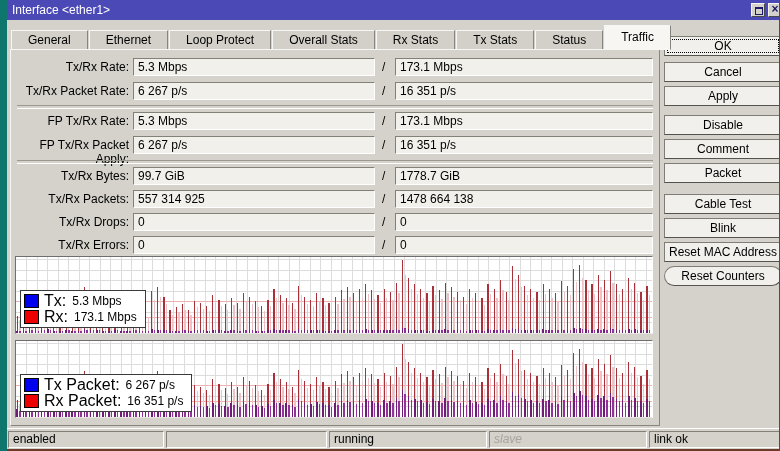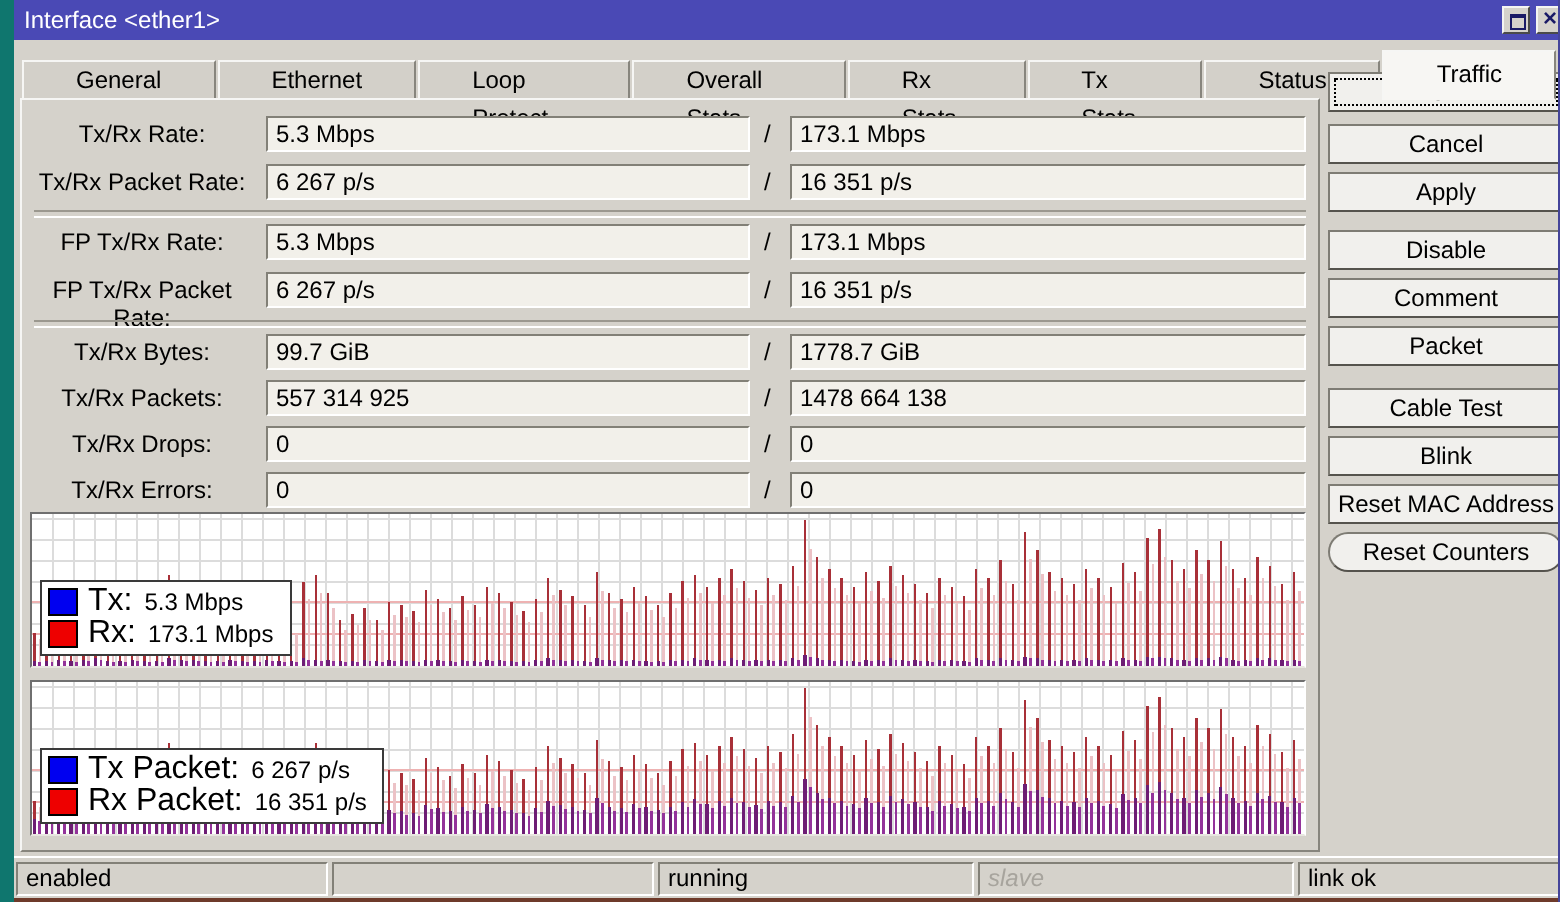--- a/index.html
+++ b/index.html
@@ -9,29 +9,29 @@
   .titlebar{position:absolute;left:0;top:0;width:780px;height:20px;background:#4a49b5;}
   .titlebar .title{position:absolute;left:5px;top:0;line-height:20px;color:#ffffff;font-size:12px;}
   .tb-btn{position:absolute;top:3px;width:14px;height:14px;background:#d5d2cb;
           border-top:1px solid #f4f4f2;border-left:1px solid #f4f4f2;
           border-right:1px solid #4a4a4a;border-bottom:1px solid #4a4a4a;
           box-sizing:border-box;cursor:default;text-align:center;}
   .restore-glyph{position:absolute;left:3px;top:3px;width:6px;height:5px;border:1px solid #1a1a66;border-top:2px solid #1a1a66;}
   .close-glyph{color:#1a1a66;font-weight:bold;font-size:12px;line-height:11px;display:block;}
   
   .tabbar{position:absolute;left:4px;top:26px;height:24px;display:flex;align-items:flex-end;}
-  .tab{height:19px;line-height:19px;padding:0 26px;font-size:12px;background:#d3d0c9;color:#000;
+  .tab{height:19px;line-height:19px;padding:0 16px;font-size:12px;background:#d3d0c9;color:#000;
        border-top:1px solid #f6f6f4;border-left:1px solid #f6f6f4;border-right:1px solid #87857d;
        margin-right:1px;position:relative;}
   .tab.active{height:23px;line-height:23px;background:#f7f6f3;border-bottom:1px solid #f7f6f3;z-index:3;}
   .tabpanel{position:absolute;left:3px;top:49px;width:650px;height:377px;
             border-top:1px solid #f6f6f4;border-left:1px solid #f6f6f4;
             border-right:1px solid #87857d;border-bottom:1px solid #87857d;box-sizing:border-box;}
   
-  .row-label{position:absolute;left:6px;width:116px;text-align:center;font-size:12px;color:#000;}
+  .row-label{position:absolute;left:6px;width:116px;text-align:right;font-size:12px;color:#000;}
   .tb{position:absolute;height:18px;box-sizing:border-box;background:#f2f0ea;
       border-top:1px solid #828077;border-left:1px solid #828077;
       border-right:1px solid #ffffff;border-bottom:1px solid #ffffff;
       font-size:12px;line-height:16px;padding-left:4px;color:#000;overflow:hidden;white-space:nowrap;}
   .slashsep{position:absolute;font-size:12px;color:#000;}
   .sep{position:absolute;left:10px;width:636px;height:2px;
        border-top:1px solid #9b988f;border-bottom:1px solid #ffffff;}
   
   .graph{position:absolute;left:8px;width:638px;height:78px;box-sizing:border-box;background:#ffffff;
          border-top:1px solid #6f6f6f;border-left:1px solid #6f6f6f;
@@ -89,21 +89,21 @@
       <div class="tb" style="left: 388px; width: 258px; top: 58px;">173.1 Mbps</div>
       <div class="row-label" style="top: 84px;">Tx/Rx Packet Rate:</div>
       <div class="tb" style="left: 126px; width: 242px; top: 82px;">6 267 p/s</div>
       <div class="slashsep" style="left: 375px; top: 84px;">/</div>
       <div class="tb" style="left: 388px; width: 258px; top: 82px;">16 351 p/s</div>
       <div class="sep" style="top: 105px;"></div>
       <div class="row-label" style="top: 114px;">FP Tx/Rx Rate:</div>
       <div class="tb" style="left: 126px; width: 242px; top: 112px;">5.3 Mbps</div>
       <div class="slashsep" style="left: 375px; top: 114px;">/</div>
       <div class="tb" style="left: 388px; width: 258px; top: 112px;">173.1 Mbps</div>
-      <div class="row-label" style="top: 138px;">FP Tx/Rx Packet Rate:</div>
+      <div class="row-label" style="top: 138px;">FP Tx/Rx Packet Apply:</div>
       <div class="tb" style="left: 126px; width: 242px; top: 136px;">6 267 p/s</div>
       <div class="slashsep" style="left: 375px; top: 138px;">/</div>
       <div class="tb" style="left: 388px; width: 258px; top: 136px;">16 351 p/s</div>
       <div class="sep" style="top: 160px;"></div>
       <div class="row-label" style="top: 169px;">Tx/Rx Bytes:</div>
       <div class="tb" style="left: 126px; width: 242px; top: 167px;">99.7 GiB</div>
       <div class="slashsep" style="left: 375px; top: 169px;">/</div>
       <div class="tb" style="left: 388px; width: 258px; top: 167px;">1778.7 GiB</div>
       <div class="row-label" style="top: 192px;">Tx/Rx Packets:</div>
       <div class="tb" style="left: 126px; width: 242px; top: 190px;">557 314 925</div>

